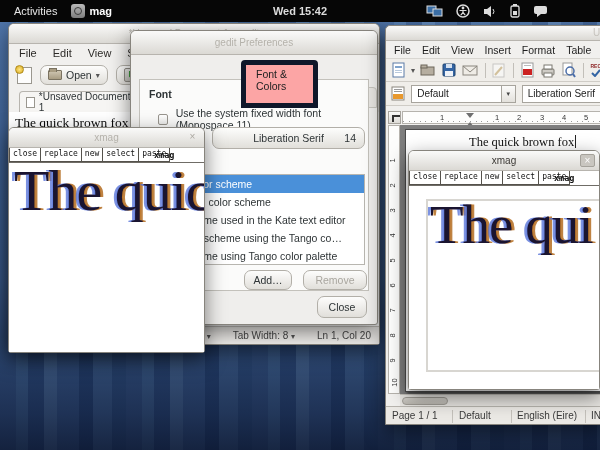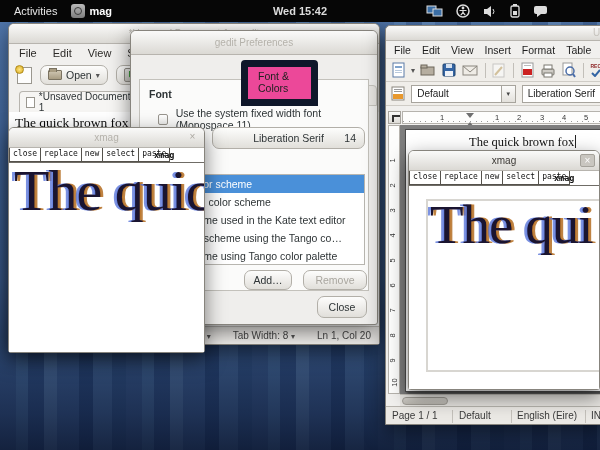--- a/index.html
+++ b/index.html
@@ -54,21 +54,21 @@
   .ico-folder:before { content:""; position:absolute; left:0; top:-3px; width:6px; height:3px;
     background:#a89c82; border:1px solid #7a7260; border-bottom:none; }
   .ico-save { width:14px; height:14px; position:relative; background:linear-gradient(#e8e8e6,#c4c2bc);
     border:1px solid #8f8c85; border-radius:2px; }
   .ico-save:after { content:""; position:absolute; left:4px; top:2px; width:4px; height:7px; background:#3a9a3a;
     clip-path:polygon(0 0,100% 0,100% 55%,160% 55%,50% 100%,-60% 55%,0 55%); }
   
   .tabsrow { position:absolute; left:10px; top:29px; display:flex; gap:3px; align-items:flex-end; }
   .ptab { font-size:10.5px; color:#4a4a4a; background:#e7e5e1; border:1px solid #c5c3bd;
     border-radius:4px 4px 0 0; padding:3px 10px 4px; }
-  .ptab.active { background:#ec4899; border:7px solid #0f172a; color:#222; position:relative; z-index:2; padding-bottom:5px; }
+  .ptab.active { background:#fca5a5; border:5px solid #0f172a; color:#222; position:relative; z-index:2; padding-bottom:11px; }
   .ppage { position:absolute; left:8px; right:8px; top:48px; bottom:33px; background:#fbfbfa;
     border:1px solid #c3c1bb; }
   .fonthead { position:absolute; left:9px; top:8px; font-size:10.5px; font-weight:bold; color:#2e3436; }
   .chkrow { position:absolute; left:18px; top:27px; display:flex; gap:8px; align-items:center;
     font-size:10.5px; color:#2e3436; }
   .chk { width:11px; height:11px; border:1px solid #98958e; border-radius:2px; background:linear-gradient(#fff,#ececea); }
   .fontbtn { position:absolute; left:72px; right:3px; top:47px; height:22px; justify-content:center; position:absolute; }
   .fontbtn .fsize { position:absolute; right:8px; }
   .schemelist { position:absolute; left:6px; right:3px; top:94px; height:91px; background:#fff;
     border:1px solid #b8b6b0; overflow:hidden; }

